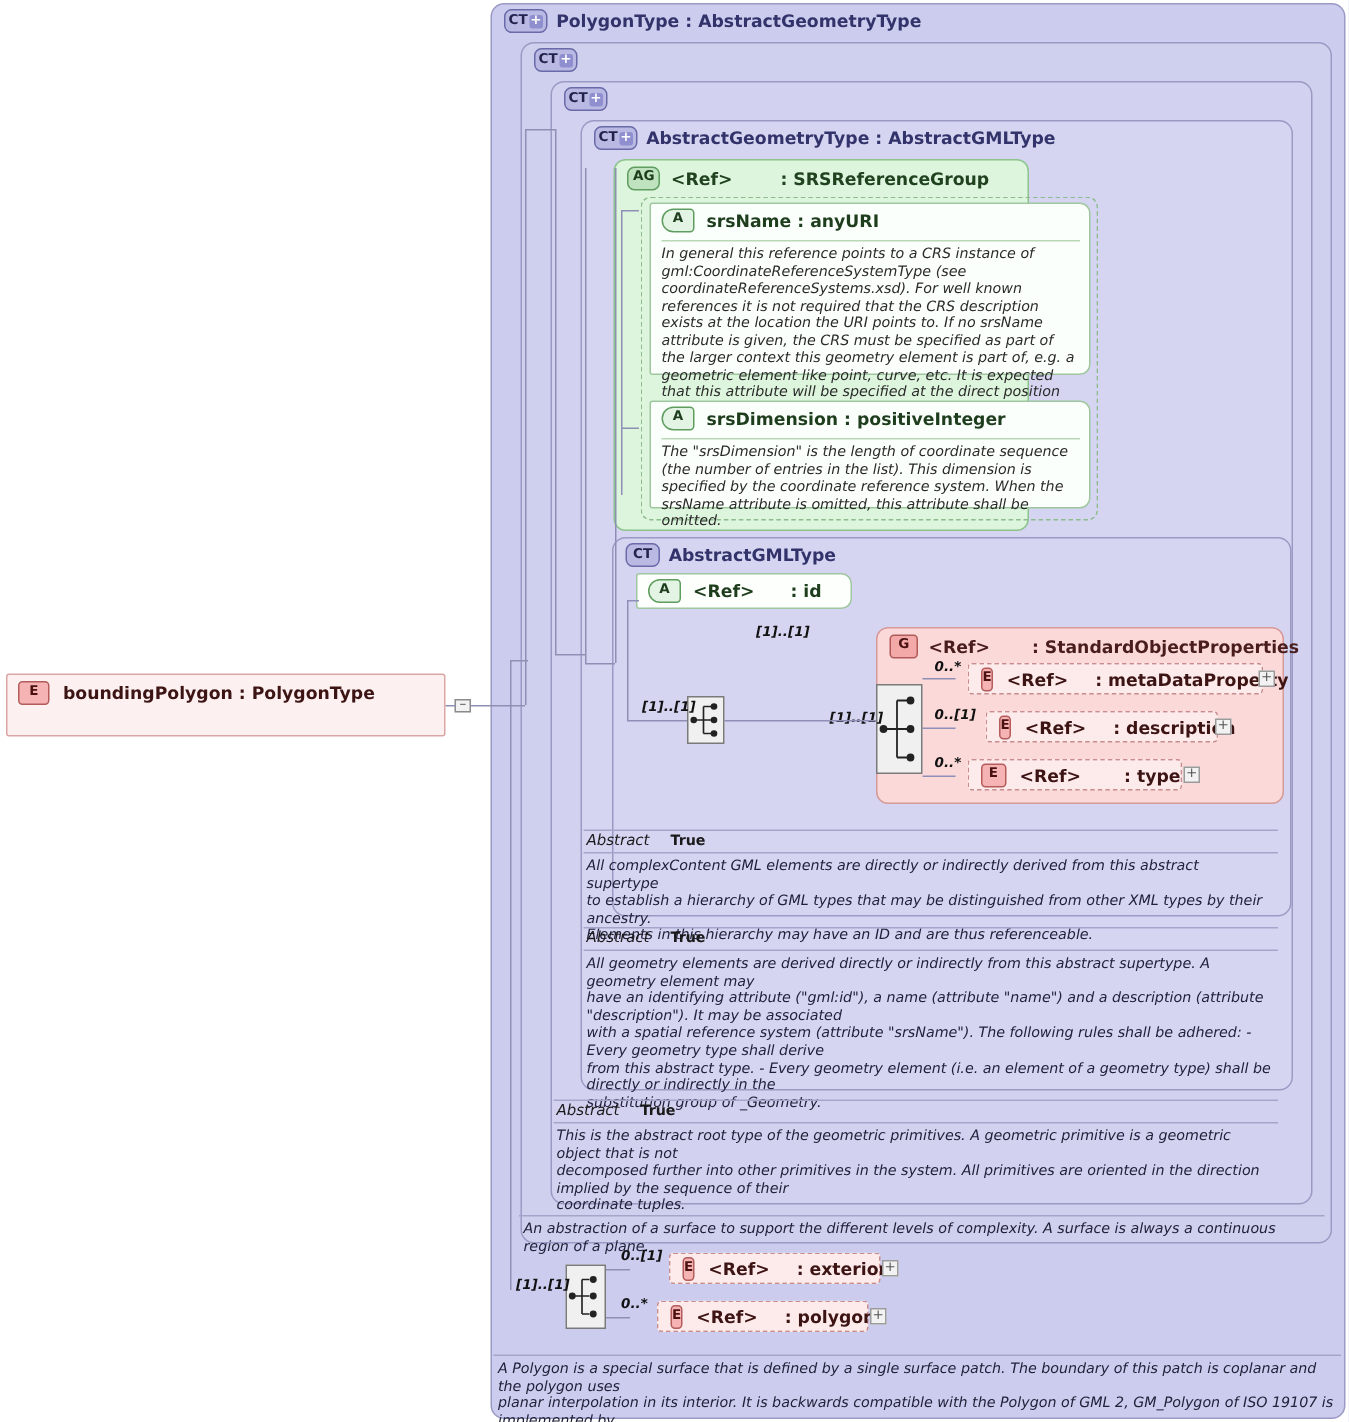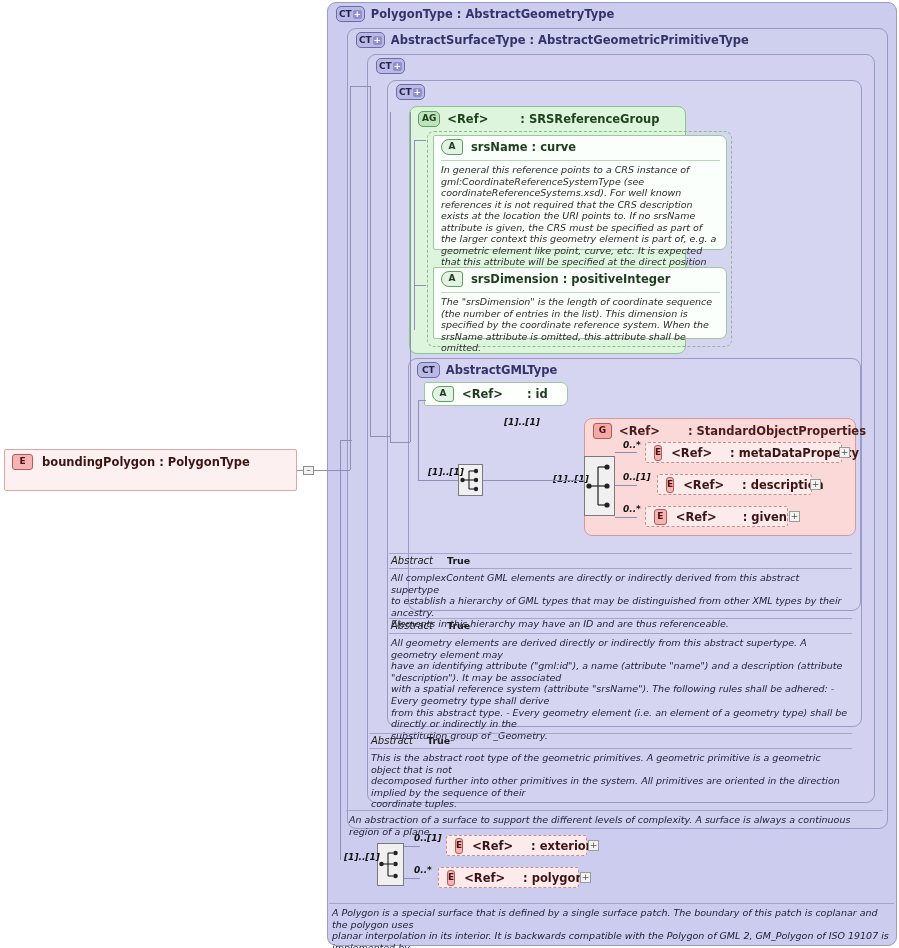--- a/index.html
+++ b/index.html
@@ -176,56 +176,56 @@
     <span>PolygonType : AbstractGeometryType</span>
   </div>
 </div>
 
 <div class="panel p1 abs" style="left:347px;top:28px;width:541px;height:801px;">
   <div class="panel-title">
     <span class="badge-ct">
       <span>CT</span>
         <span class="plus">+</span>
     </span>
-    <span>AbstractSurfaceType : AbstractGeometricPrimitiveType</span>
   </div>
 </div>
 
 <div class="panel p2 abs" style="left:367px;top:54px;width:508px;height:749px;">
   <div class="panel-title">
     <span class="badge-ct">
       <span>CT</span>
         <span class="plus">+</span>
     </span>
   </div>
 </div>
 
 <div class="panel p3 abs" style="left:387px;top:80px;width:475px;height:647px;">
   <div class="panel-title">
     <span class="badge-ct">
       <span>CT</span>
         <span class="plus">+</span>
     </span>
+    <span>AbstractGeometryType : AbstractGMLType</span>
   </div>
 </div>
 
 <div class="aggroup" style="left:409px;top:106px;width:277px;height:248px;">
   <div class="ag-head">
     <span class="badge-ag">AG</span>
     <span>&lt;Ref&gt;</span>
     <span style="width:18px;display:inline-block"></span>
     <span>: SRSReferenceGroup</span>
   </div>
 
   <div class="ag-inner" style="left:17px;top:24px;width:305px;height:216px;"></div>
 
   <div class="attrbox" style="left:23px;top:28px;width:294px;height:115px;">
     <div class="attr-head">
       <span class="badge-a">A</span>
-      <span>srsName : curve</span>
+      <span>srsName : anyURI</span>
     </div>
     <div class="attr-doc" style="top:24px;">In general this reference points to a CRS instance of gml:CoordinateReferenceSystemType
 (see coordinateReferenceSystems.xsd). For well known references it is not required that the CRS description exists at the
 location the URI points to. If no srsName attribute is given, the CRS must be specified as part of the larger context this
 geometry element is part of, e.g. a geometric element like point, curve, etc. It is expected that this attribute will be specified
 at the direct position level only in rare cases.</div>
   </div>
 
   <div class="attrbox" style="left:23px;top:160px;width:294px;height:72px;">
     <div class="attr-head">
@@ -298,21 +298,21 @@
   <span style="width:12px;display:inline-block"></span>
   <span>: description</span>
 </div>
 <div class="expander" style="left:810px;top:479px;">+</div>
 <div class="card" style="left:623px;top:472px;">0..[1]</div>
 
 <div class="elemref" style="left:645px;top:506px;width:143px;height:21px;">
   <span class="badge-e">E</span>
   <span>&lt;Ref&gt;</span>
   <span style="width:14px;display:inline-block"></span>
-  <span>: given</span>
+  <span>: type</span>
 </div>
 <div class="expander" style="left:789px;top:511px;">+</div>
 <div class="card" style="left:623px;top:504px;">0..*</div>
 
 <div class="seqicon" style="left:458px;top:464px;width:25px;height:32px;">
   <svg width="23" height="30" viewBox="0 0 23 30">
     <circle cx="3.5" cy="15" r="2.2" fill="#222"></circle>
     <line x1="5" y1="15" x2="10" y2="15" stroke="#222" stroke-width="1.1"></line>
     <line x1="10" y1="6" x2="10" y2="24" stroke="#222" stroke-width="1.1"></line>
     <line x1="10" y1="6" x2="15" y2="6" stroke="#222" stroke-width="1.1"></line>

